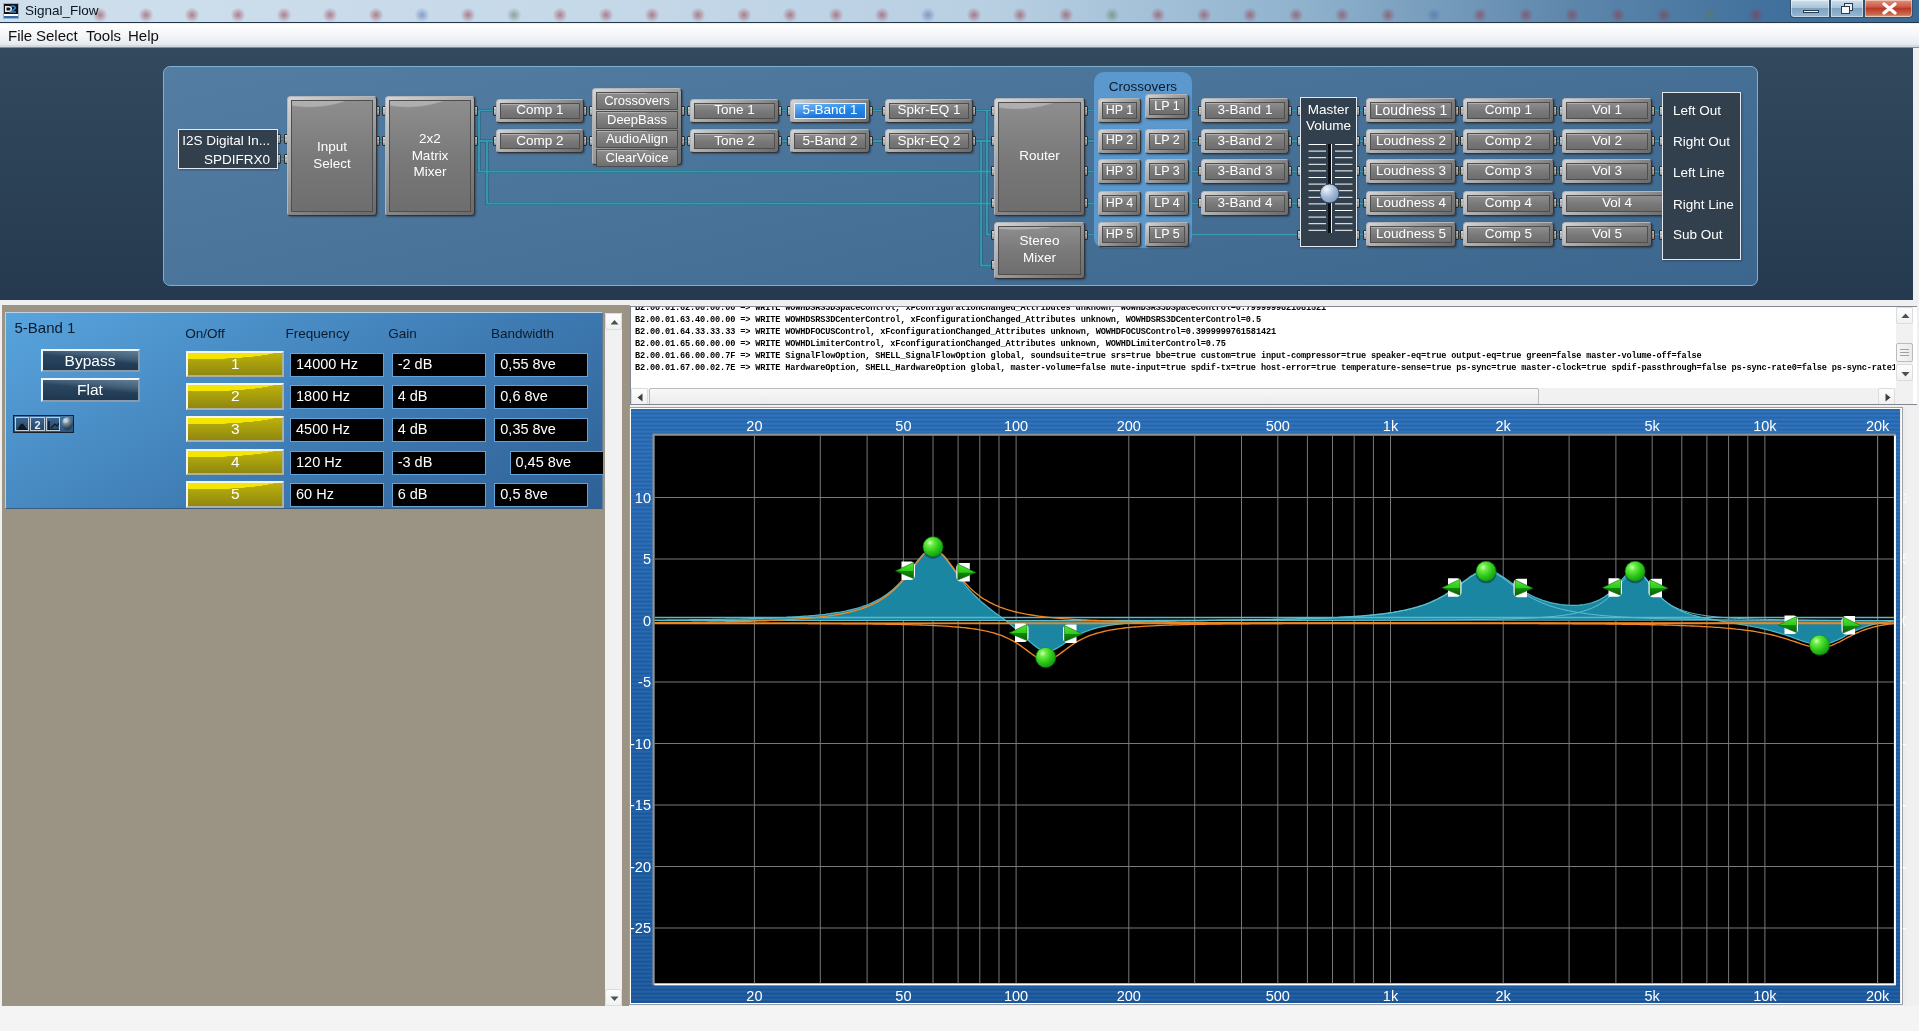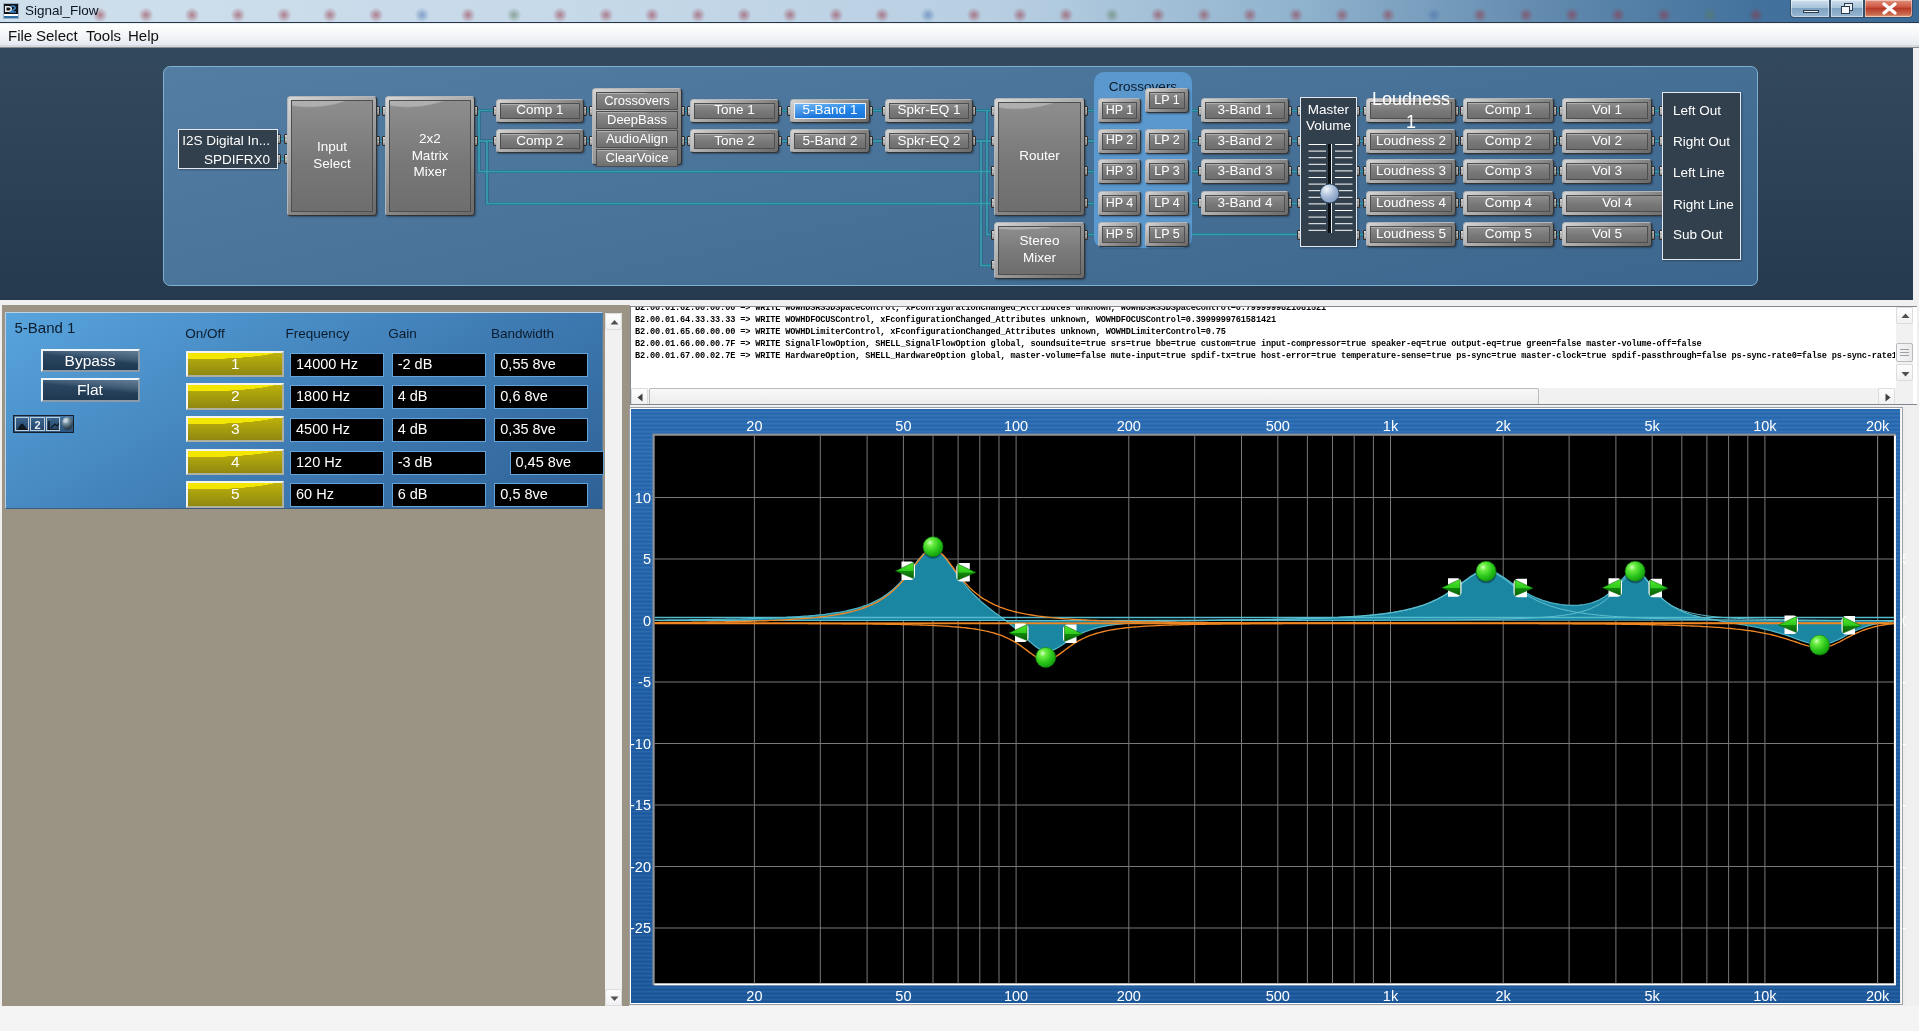--- a/index.html
+++ b/index.html
@@ -377,21 +377,21 @@
   </div>
 <div class="blk" style="left:885px;top:98.5px;width:88px;height:24px">
     <div class="blki" style="font-size:13.5px">Spkr-EQ 1</div>
   </div>
 <div class="blk" style="left:885px;top:129px;width:88px;height:24px">
     <div class="blki" style="font-size:13.5px">Spkr-EQ 2</div>
   </div>
 <div class="blk" style="left:1098px;top:98.0px;width:43px;height:25px">
     <div class="blki" style="font-size:12.5px">HP 1</div>
   </div>
-<div class="blk" style="left:1145px;top:88px;width:44px;height:25px">
+<div class="blk" style="left:1145px;top:94px;width:44px;height:25px">
     <div class="blki" style="font-size:12.5px">LP 1</div>
   </div>
 <div class="blk" style="left:1098px;top:128.5px;width:43px;height:25px">
     <div class="blki" style="font-size:12.5px">HP 2</div>
   </div>
 <div class="blk" style="left:1145px;top:128.5px;width:44px;height:25px">
     <div class="blki" style="font-size:12.5px">LP 2</div>
   </div>
 <div class="blk" style="left:1098px;top:159.0px;width:43px;height:25px">
     <div class="blki" style="font-size:12.5px">HP 3</div>
@@ -462,21 +462,21 @@
 <defs>
         <radialGradient id="mball" cx="0.35" cy="0.28" r="0.8">
 <stop offset="0" stop-color="#f2f6fa"></stop>
           <stop offset="0.5" stop-color="#a8bcd8"></stop>
           <stop offset="1" stop-color="#7c96bc"></stop>
 </radialGradient>
       </defs>
 </svg>
   </div>
 <div class="blk" style="left:1366px;top:98.0px;width:90px;height:25px">
-    <div class="blki" style="font-size:18px">Loudness 1</div>
+    <div class="blki" style="font-size:14px">Loudness 1</div>
   </div>
 <div class="blk" style="left:1463px;top:98.0px;width:91px;height:25px">
     <div class="blki" style="font-size:13.5px">Comp 1</div>
   </div>
 <div class="blk" style="left:1562px;top:98.0px;width:90px;height:25px">
     <div class="blki" style="font-size:13.5px">Vol 1</div>
   </div>
 <div class="blk" style="left:1366px;top:128.5px;width:90px;height:25px">
     <div class="blki" style="font-size:13.5px">Loudness 2</div>
   </div>
@@ -567,20 +567,21 @@
         </svg></div>
 <div class="sbtn" style="top:676px"><svg width="17" height="17">
           <path d="M4.5 6.5 L8.5 11 L12.5 6.5 Z" fill="#505050"></path>
         </svg></div>
 </div>
 </div>
 <div id="rightpane">
     <div id="logwrap">
       <div id="logtext">
         <div class="ll">B2.00.01.62.00.00.00 =&gt; WRITE WOWHDSRS3DSpaceControl, xFconfigurationChanged_Attributes unknown, WOWHDSRS3DSpaceControl=0.7999999821081521</div>
+        <div class="ll">B2.00.01.63.40.00.00 =&gt; WRITE WOWHDSRS3DCenterControl, xFconfigurationChanged_Attributes unknown, WOWHDSRS3DCenterControl=0.5</div>
         <div class="ll">B2.00.01.64.33.33.33 =&gt; WRITE WOWHDFOCUSControl, xFconfigurationChanged_Attributes unknown, WOWHDFOCUSControl=0.3999999761581421</div>
         <div class="ll">B2.00.01.65.60.00.00 =&gt; WRITE WOWHDLimiterControl, xFconfigurationChanged_Attributes unknown, WOWHDLimiterControl=0.75</div>
         <div class="ll">B2.00.01.66.00.00.7F =&gt; WRITE SignalFlowOption, SHELL_SignalFlowOption global, soundsuite=true srs=true bbe=true custom=true input-compressor=true speaker-eq=true output-eq=true green=false master-volume-off=false</div>
         <div class="ll">B2.00.01.67.00.02.7E =&gt; WRITE HardwareOption, SHELL_HardwareOption global, master-volume=false mute-input=true spdif-tx=true host-error=true temperature-sense=true ps-sync=true master-clock=true spdif-passthrough=false ps-sync-rate0=false ps-sync-rate1=</div>
       </div>
       <div id="vsb">
 <div class="sbtn" style="top:0"><svg width="17" height="17">
             <path d="M4.5 10 L8.5 5.5 L12.5 10 Z" fill="#505050"></path>
           </svg></div>
 <div id="vthumb">

